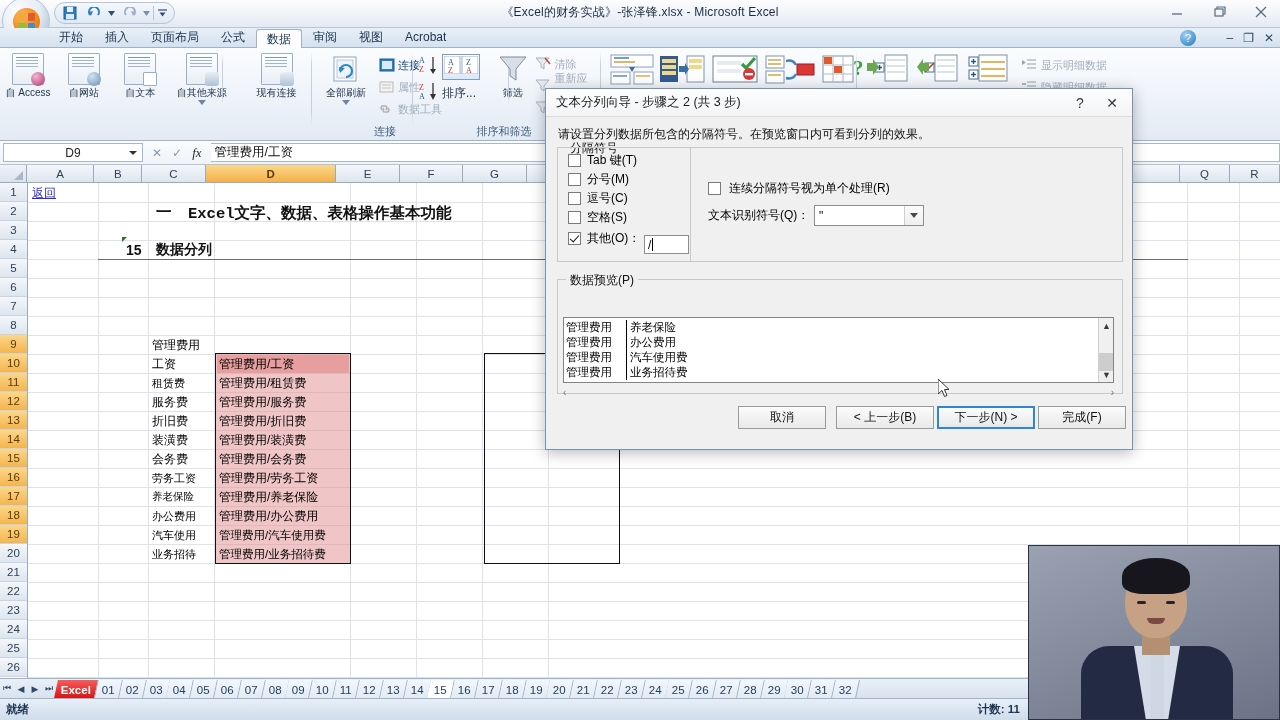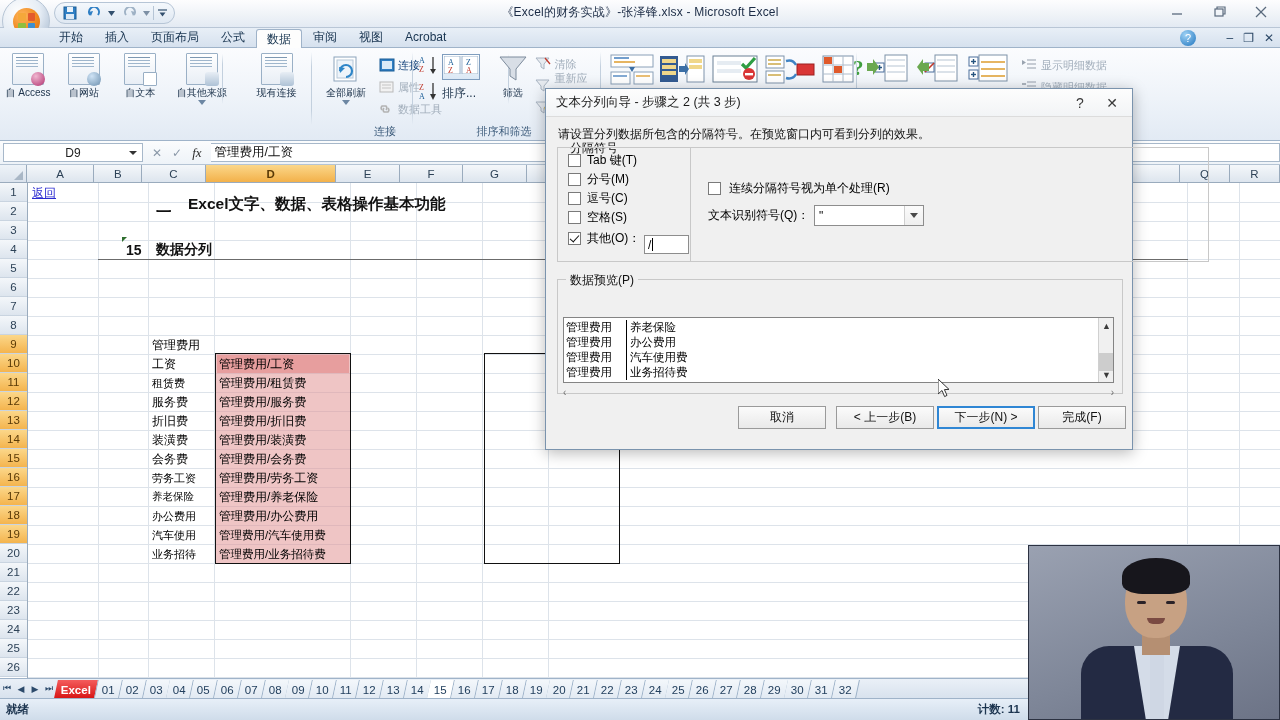--- a/index.html
+++ b/index.html
@@ -750,21 +750,21 @@
       <div class="gridline-h" style="top:437px"></div>
       <div class="gridline-h" style="top:456px"></div>
       <div class="gridline-h" style="top:475px"></div>
       <div class="gridline-h" style="top:494px"></div>
 
       <div class="cell" style="left:4px; top:1px; height:18px;">
         <span class="hlink">返回</span>
       </div>
 
       <div class="cell title-h1" style="left:128px; top:20px; height:18px;">一</div>
-      <div class="cell title-h1" style="left:160px; top:12px; height:18px;">Excel文字、数据、表格操作基本功能</div>
+      <div class="cell title-h1" style="left:160px; top:21px; height:18px;font-family:Liberation Mono, monospace;">Excel文字、数据、表格操作基本功能</div>
 
       <div class="cell title-h2" style="left:98px; top:58px; height:18px;">15</div>
       <div class="cell title-h2" style="left:128px; top:58px; height:18px;">数据分列</div>
       <div style="position:absolute;left:94px;top:54px;width:5px;height:5px;background:#2f6f2f;clip-path:polygon(0 0,100% 0,0 100%);"></div>
       <div class="sep-line" style="left:70px; top:76px; width:1090px;"></div>
 
       <div class="cell" style="left:124px; top:153px; height:18px;">管理费用</div>
       <div class="cell" style="left:124px; top:172px; height:18px;">工资</div>
       <div class="cell" style="left:124px; top:191px; height:18px; font-size:11px;">租赁费</div>
       <div class="cell" style="left:124px; top:210px; height:18px;">服务费</div>
@@ -797,21 +797,21 @@
   </div>
 
   <div class="dlg">
     <div class="dlg-title">
       <div class="t">文本分列向导 - 步骤之 2 (共 3 步)</div>
       <div class="dlg-x">?</div>
       <div class="dlg-x">✕</div>
     </div>
     <div class="dlg-desc">请设置分列数据所包含的分隔符号。在预览窗口内可看到分列的效果。</div>
 
-    <div class="fieldset" style="left:11px; top:58px; width:652px; height:115px;">
+    <div class="fieldset" style="left:11px; top:58px; width:566px; height:115px;">
       <div class="legend">分隔符号</div>
     </div>
     <div class="fieldset" style="left:11px; top:58px; width:134px; height:115px; border-right:1px solid #c8c8c8;"></div>
 
     <div style="position:absolute; left:22px; top:62px; width:124px;">
       <div class="cbrow">
         <span class="cbox"></span>
         <span>Tab 键(T)</span>
       </div>
       <div class="cbrow">

